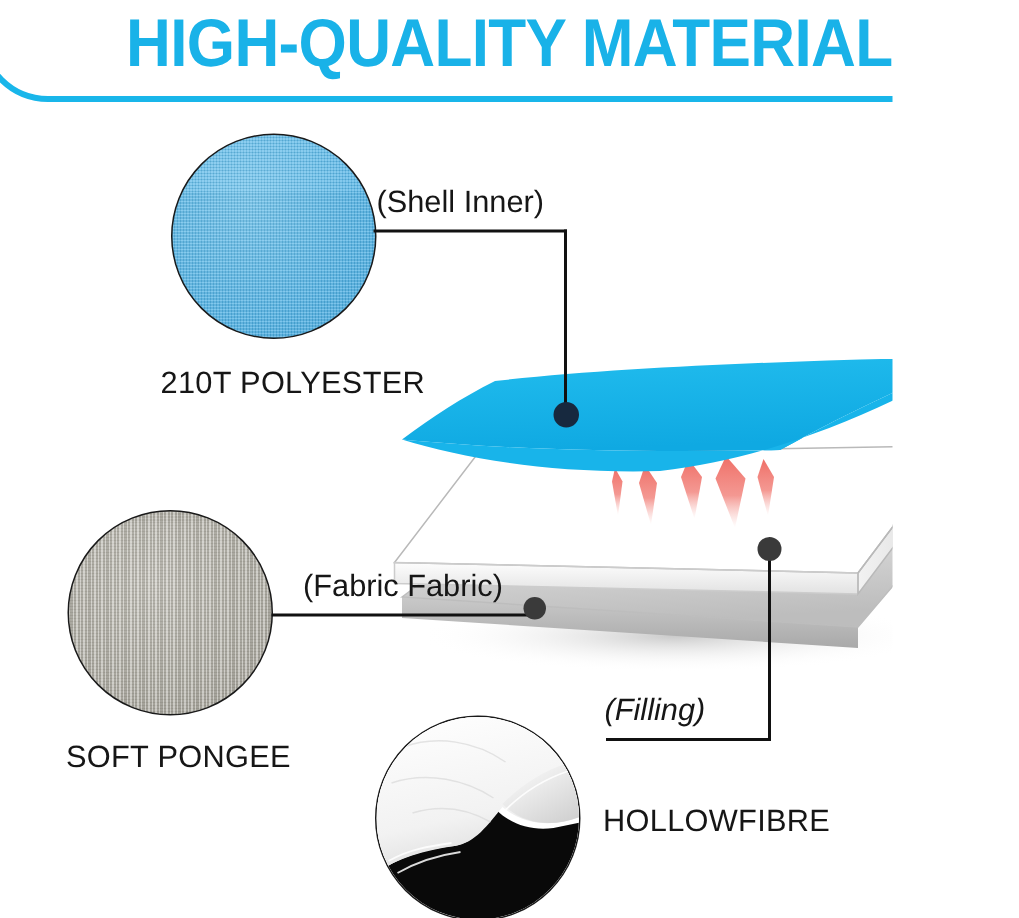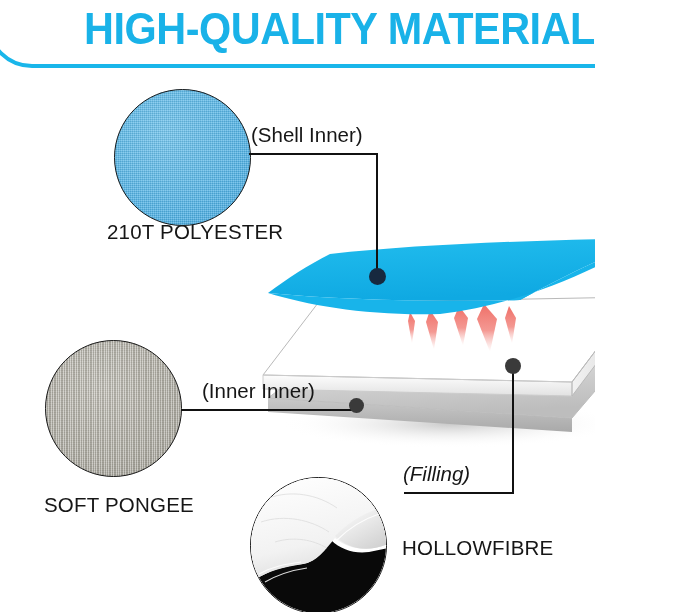--- a/index.html
+++ b/index.html
@@ -87,21 +87,21 @@
   }
 
   
   .caption {
     position: absolute;
     font-size: 20.5px;
     color: #161616;
     white-space: nowrap;
     letter-spacing: .2px;
   }
-  #caption-polyester { left: 107px; top: 220px; text-align: right; }
+  #caption-polyester { left: 107px; top: 244px; text-align: right; }
   #caption-pongee    { left: 44px;  top: 493px; }
   #caption-hollowfibre { left: 402px; top: 536px; }
 
   
   .leader-label {
     position: absolute;
     font-size: 20.5px;
     color: #161616;
     white-space: nowrap;
   }
@@ -276,20 +276,20 @@
   <div class="caption" id="caption-hollowfibre">HOLLOWFIBRE</div>
   <div class="caption" id="caption-pongee">SOFT PONGEE</div>
 
   <div class="leader-line" id="shell-h"></div>
   <div class="leader-line" id="shell-v"></div>
   <div class="leader-dot" id="shell-dot"></div>
   <div class="leader-label" id="label-shell">(Shell Inner)</div>
 
   <div class="leader-line" id="inner-h"></div>
   <div class="leader-dot" id="inner-dot"></div>
-  <div class="leader-label" id="label-inner">(Inner Inner)</div>
+  <div class="leader-label" id="label-inner">(Fabric Fabric)</div>
 
   <div class="leader-line" id="filling-h"></div>
   <div class="leader-line" id="filling-v"></div>
   <div class="leader-dot" id="filling-dot"></div>
   <div class="leader-label" id="label-filling">(Filling)</div>
 
 </div>
 
 </body></html>

